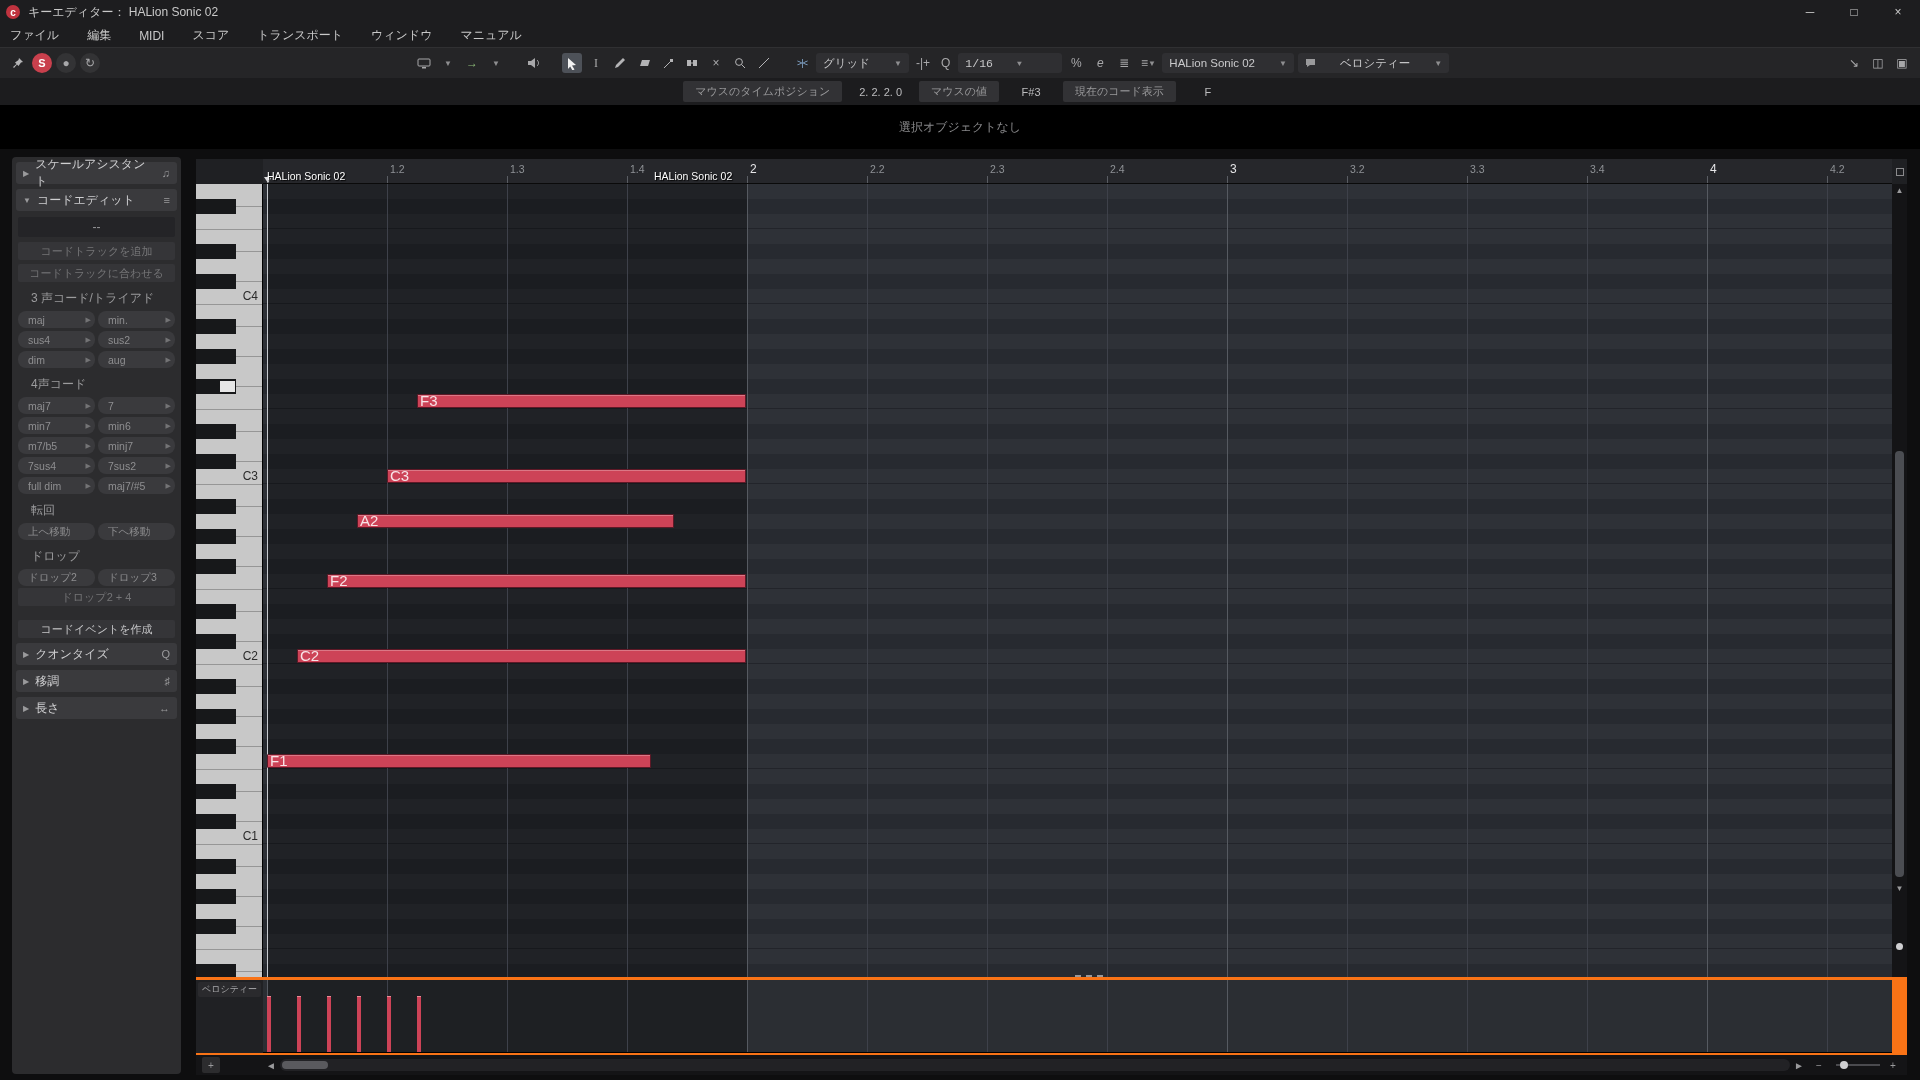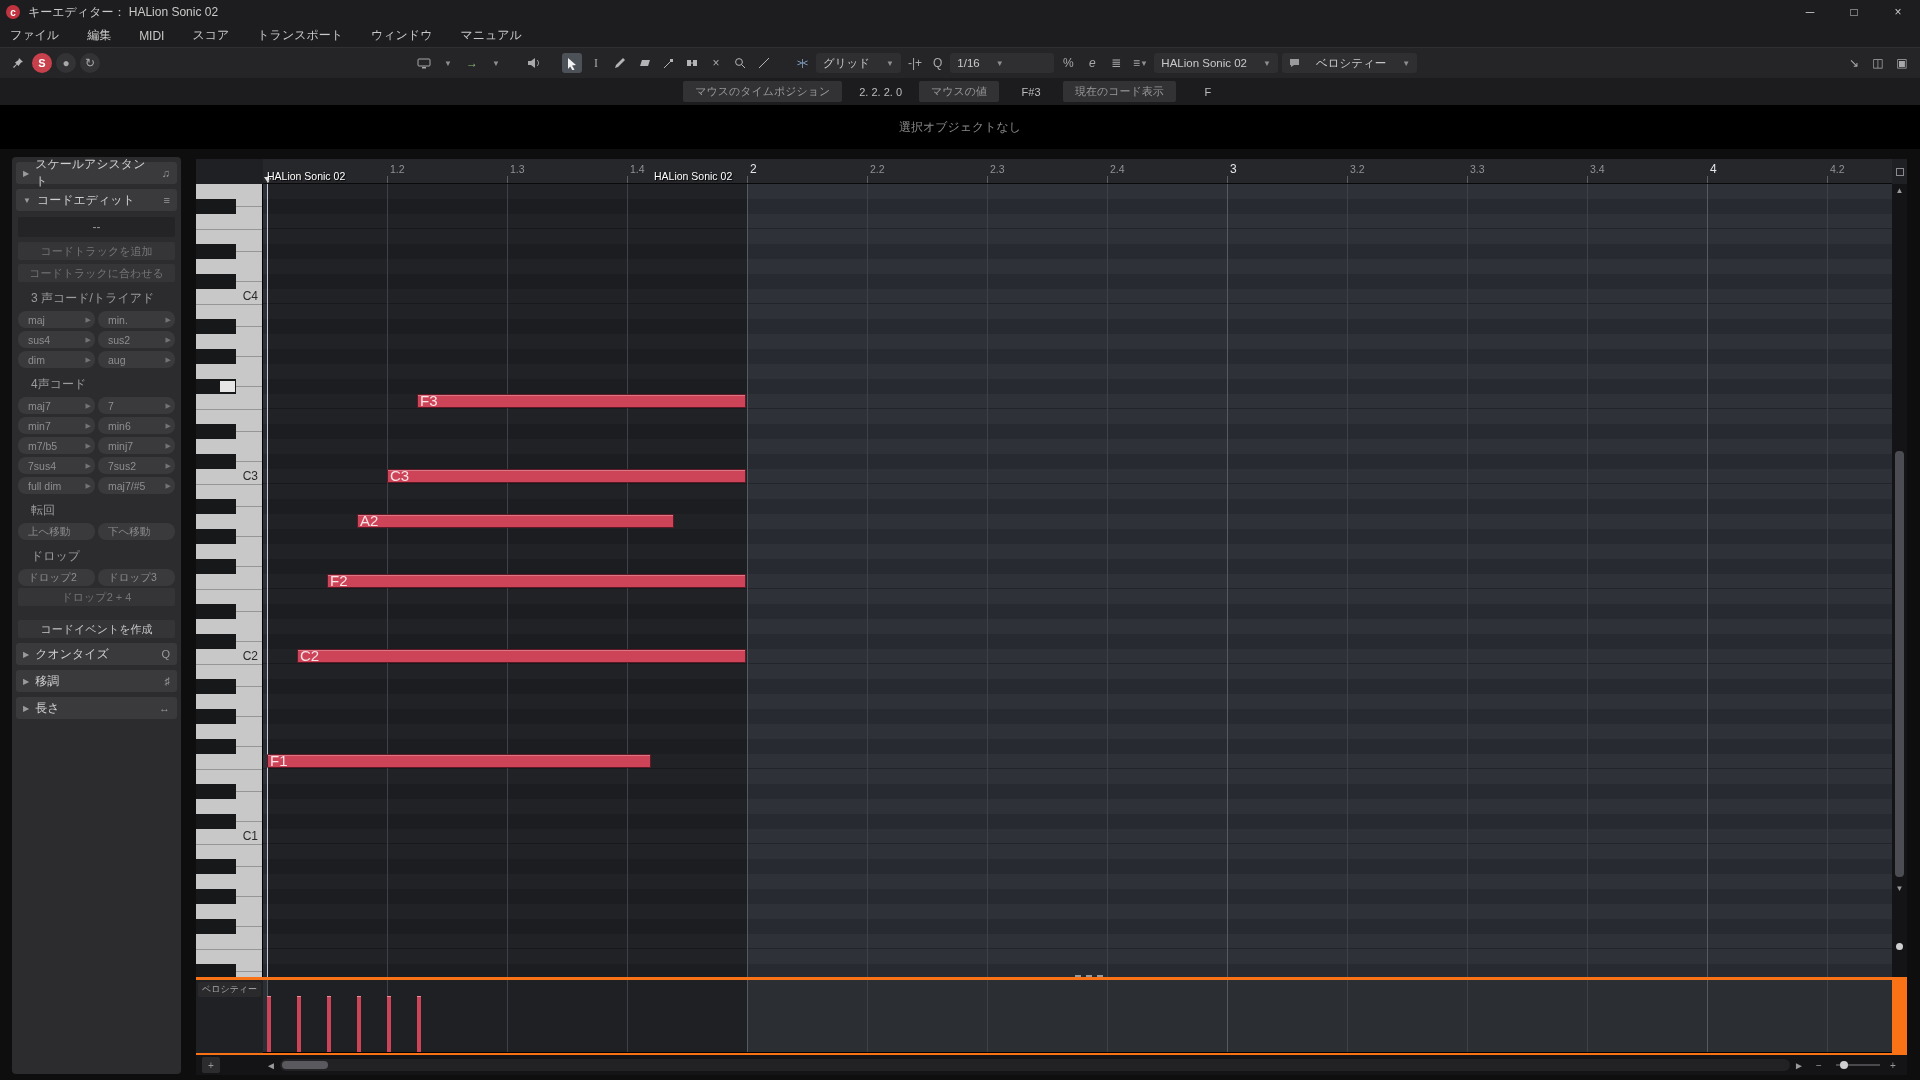--- a/index.html
+++ b/index.html
@@ -26,21 +26,21 @@
     display:flex; align-items:center; padding:0 8px; gap:4px; }
   .tbtn { height:20px; min-width:20px; border:none; background:transparent; border-radius:3px;
     color:#a8a8aa; font-size:12px; display:flex; align-items:center; justify-content:center;
     font-family:inherit; padding:0 2px; }
   .tbtn.round { width:20px; border-radius:50%; background:#333335; }
   .tbtn.solo { background:#c9404d; color:#fff; font-weight:bold; font-size:11px; }
   .tbtn.active { background:#4d5158; color:#fff; }
   .tbtn.snap { color:#8ab0d8; font-size:9px; letter-spacing:-1px; }
   .caret { font-size:8px; color:#8e8e90; }
   .dd { height:20px; background:#2f2f32; border-radius:3px; display:flex; align-items:center;
-    gap:16px; padding:0 7px; font-size:11.5px; color:#c9c9cb; }
+    gap:24px; padding:0 7px; font-size:11.5px; color:#c9c9cb; }
   .tb-spacer { flex:0 0 306px; }
   .tb-gap { flex:0 0 10px; }
   .tb-right { margin-left:auto; display:flex; gap:4px; }
   .q-label { color:#a8a8aa; font-size:12px; padding:0 4px; }
 
   
   .infoline { height:27px; background:#1c1c1e; display:flex; align-items:center;
     justify-content:center; gap:3px; font-size:11px; }
   .il-label { background:#323235; color:#9a9a9c; padding:3px 12px; border-radius:2px; }
   .il-value { color:#bcbcbe; padding:3px 14px; min-width:58px; text-align:center; }
@@ -262,21 +262,21 @@
   </button>
   <div class="tb-gap"></div>
 
   <button class="tbtn snap">&gt;|&lt;</button>
   <div class="dd">
     <span>グリッド</span>
       <span class="caret">▼</span>
   </div>
   <button class="tbtn">-|+</button>
   <span class="q-label">Q</span>
-  <div class="dd" style="min-width:104px; ">
+  <div class="dd" style="min-width:104px; font-family:Liberation Mono, monospace;">
     <span>1/16</span>
       <span class="caret">▼</span>
   </div>
   <button class="tbtn">%</button>
   <button class="tbtn" style="font-style:italic;">e</button>
   <button class="tbtn">≣</button>
   <button class="tbtn">≡ <span class="caret">▼</span></button>
   <div class="dd" style="min-width:116px; justify-content:space-between;">
     <span>HALion Sonic 02</span>
       <span class="caret">▼</span>

